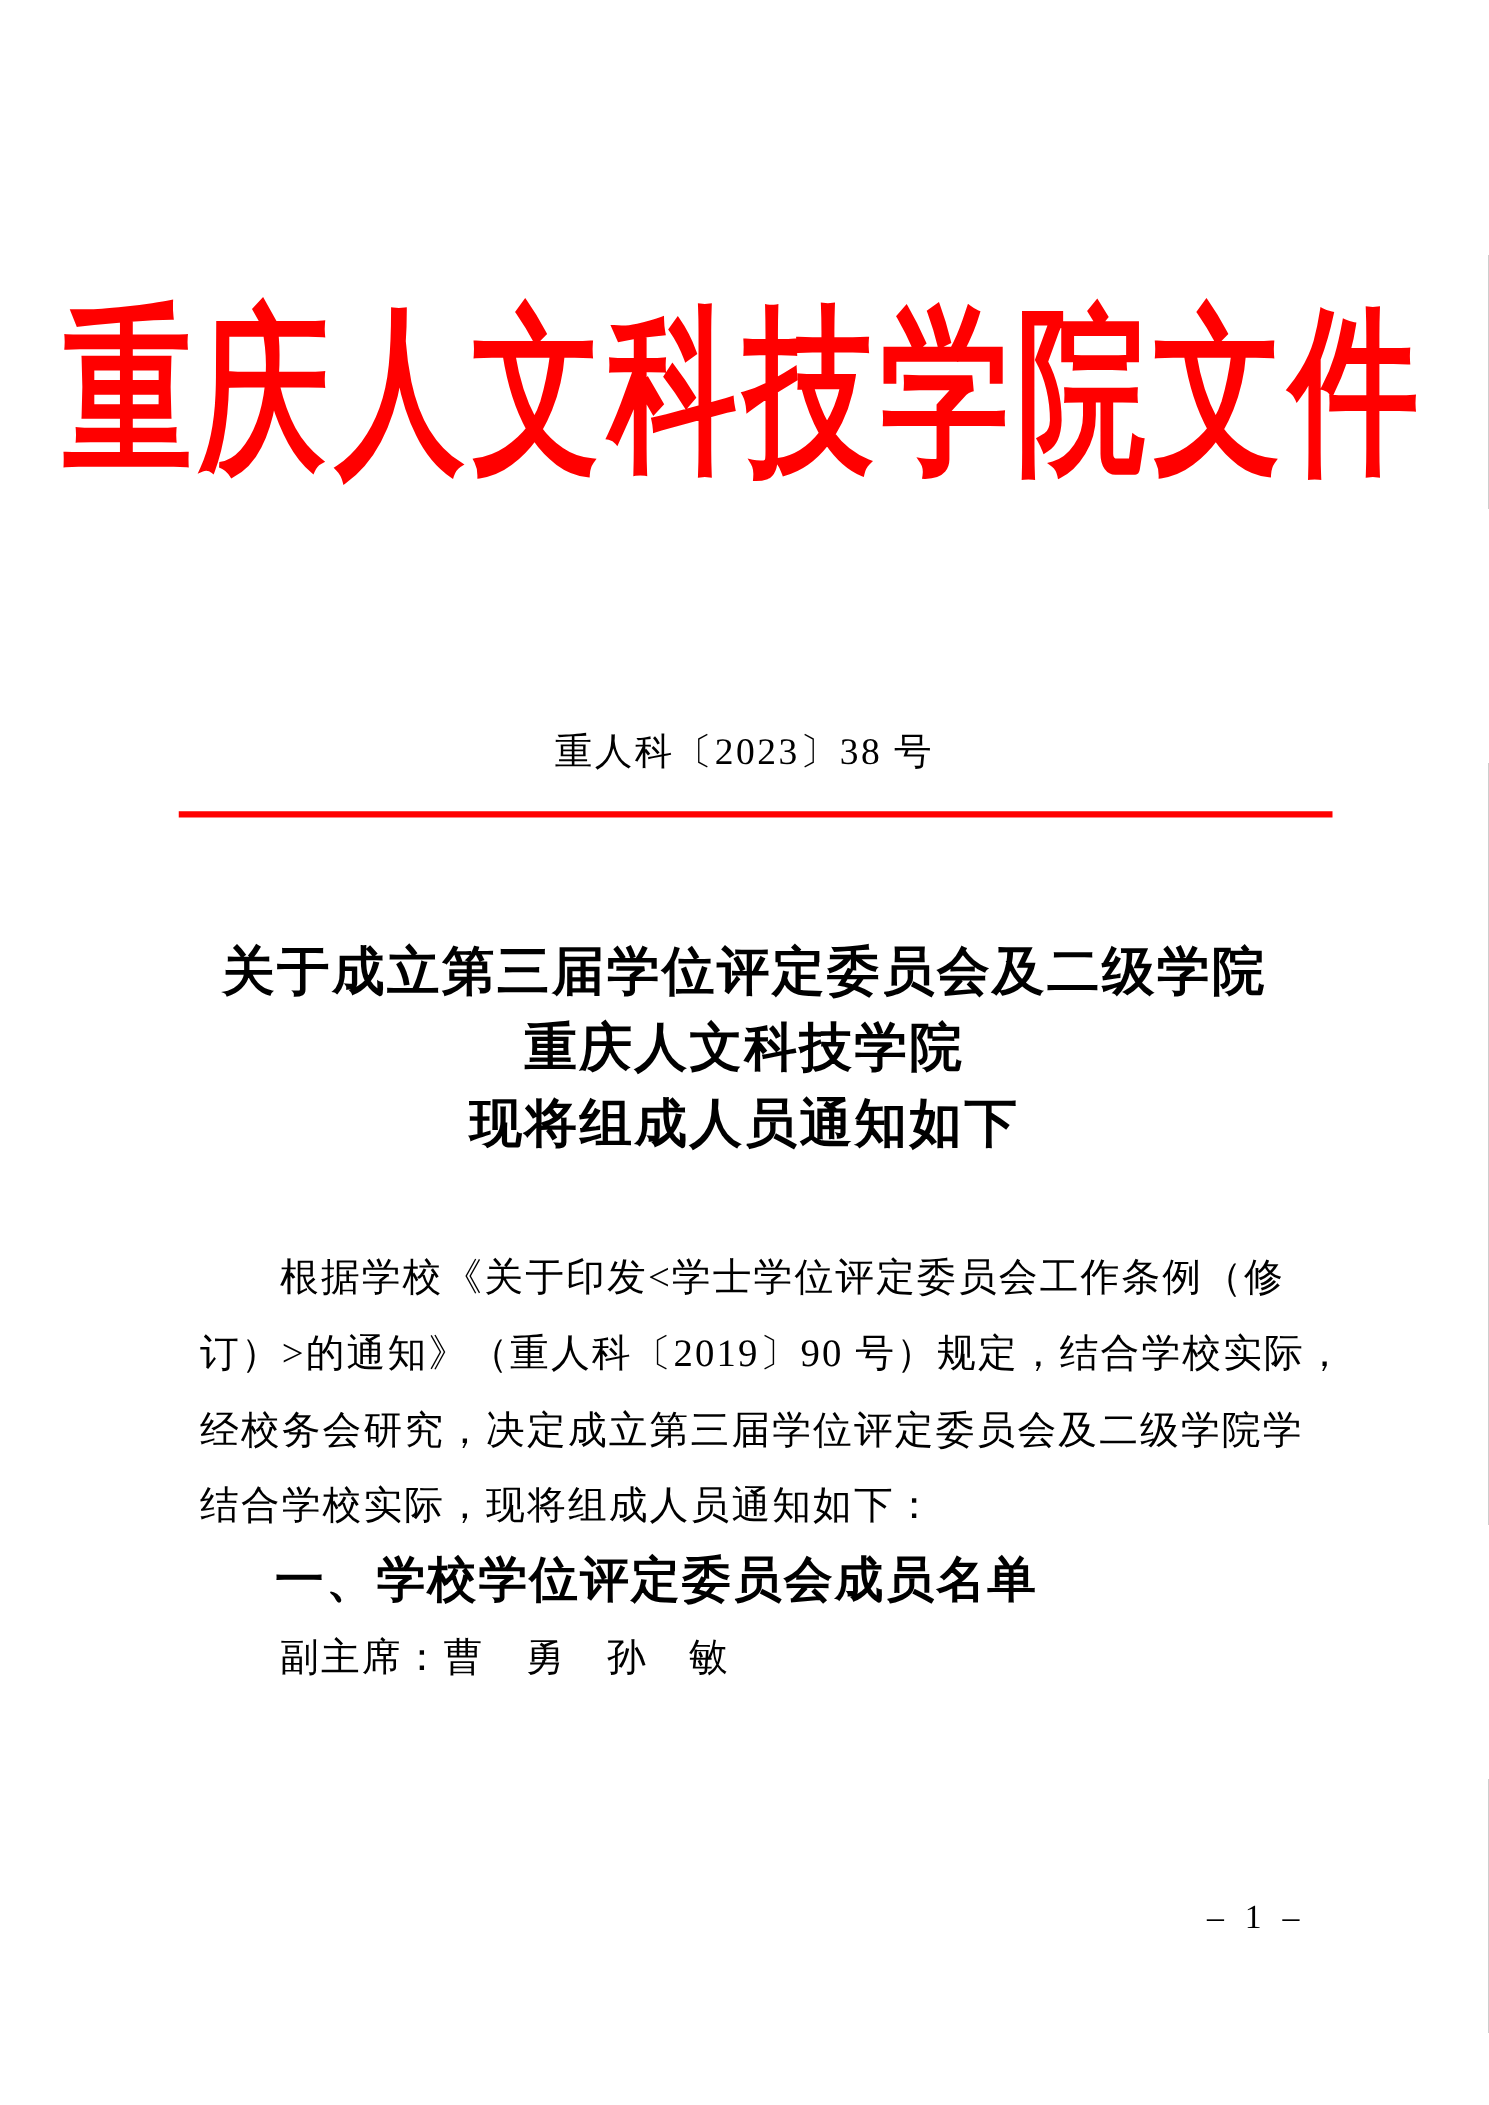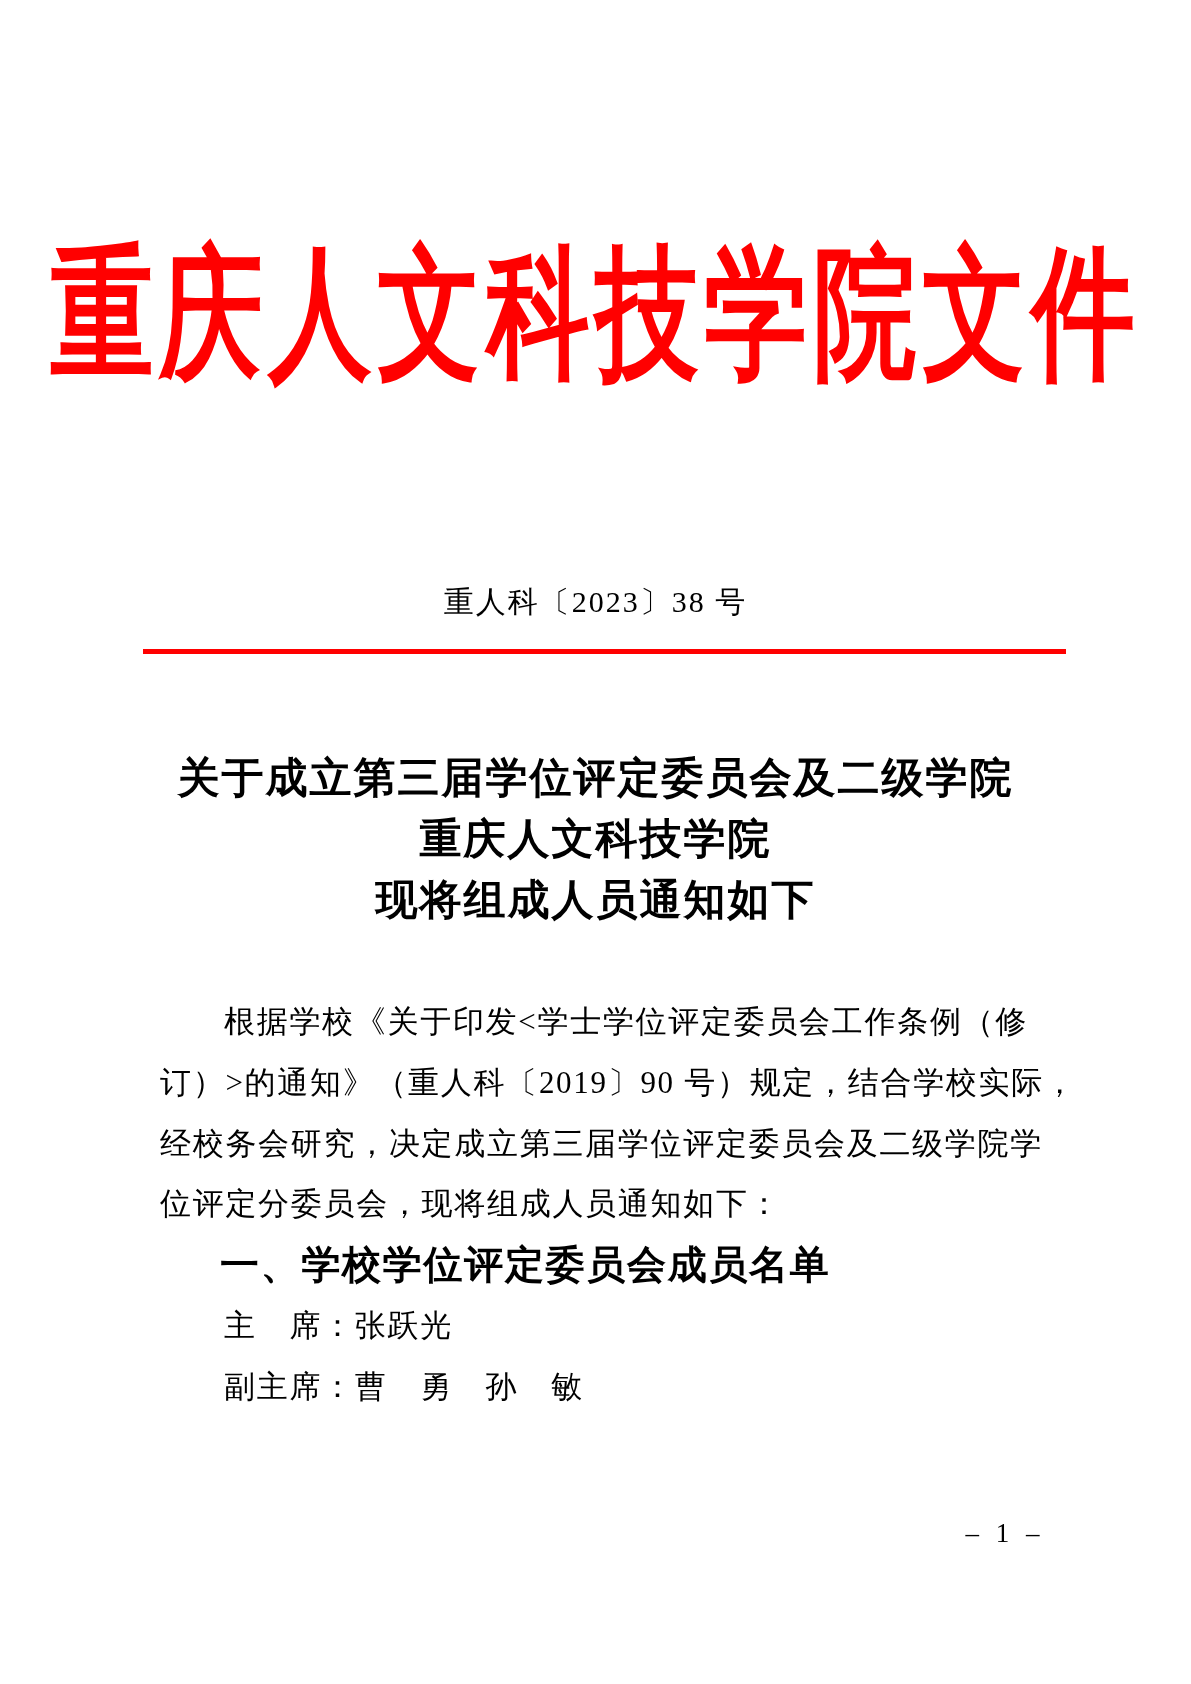--- a/index.html
+++ b/index.html
@@ -99,21 +99,20 @@
   <div class="title-block">
     <div>关于成立第三届学位评定委员会及二级学院</div>
     <div>重庆人文科技学院</div>
     <div>现将组成人员通知如下</div>
   </div>
 
   <div class="body-block">
     <div class="body-line indent">根据学校《关于印发&lt;学士学位评定委员会工作条例（修</div>
     <div class="body-line">订）&gt;的通知》（重人科〔2019〕90 号）规定，结合学校实际，</div>
     <div class="body-line">经校务会研究，决定成立第三届学位评定委员会及二级学院学</div>
-    <div class="body-line">位评定分委员会，现将组成人员通知如下：</div>
+    <div class="body-line">结合学校实际，现将组成人员通知如下：</div>
     <div class="body-line section-heading">一、学校学位评定委员会成员名单</div>
-    <div class="body-line indent">主　席：张跃光</div>
     <div class="body-line indent">副主席：曹　勇　孙　敏</div>
   </div>
 
   <div class="page-number">– 1 –</div>
 
 </div>
 
 </body></html>

